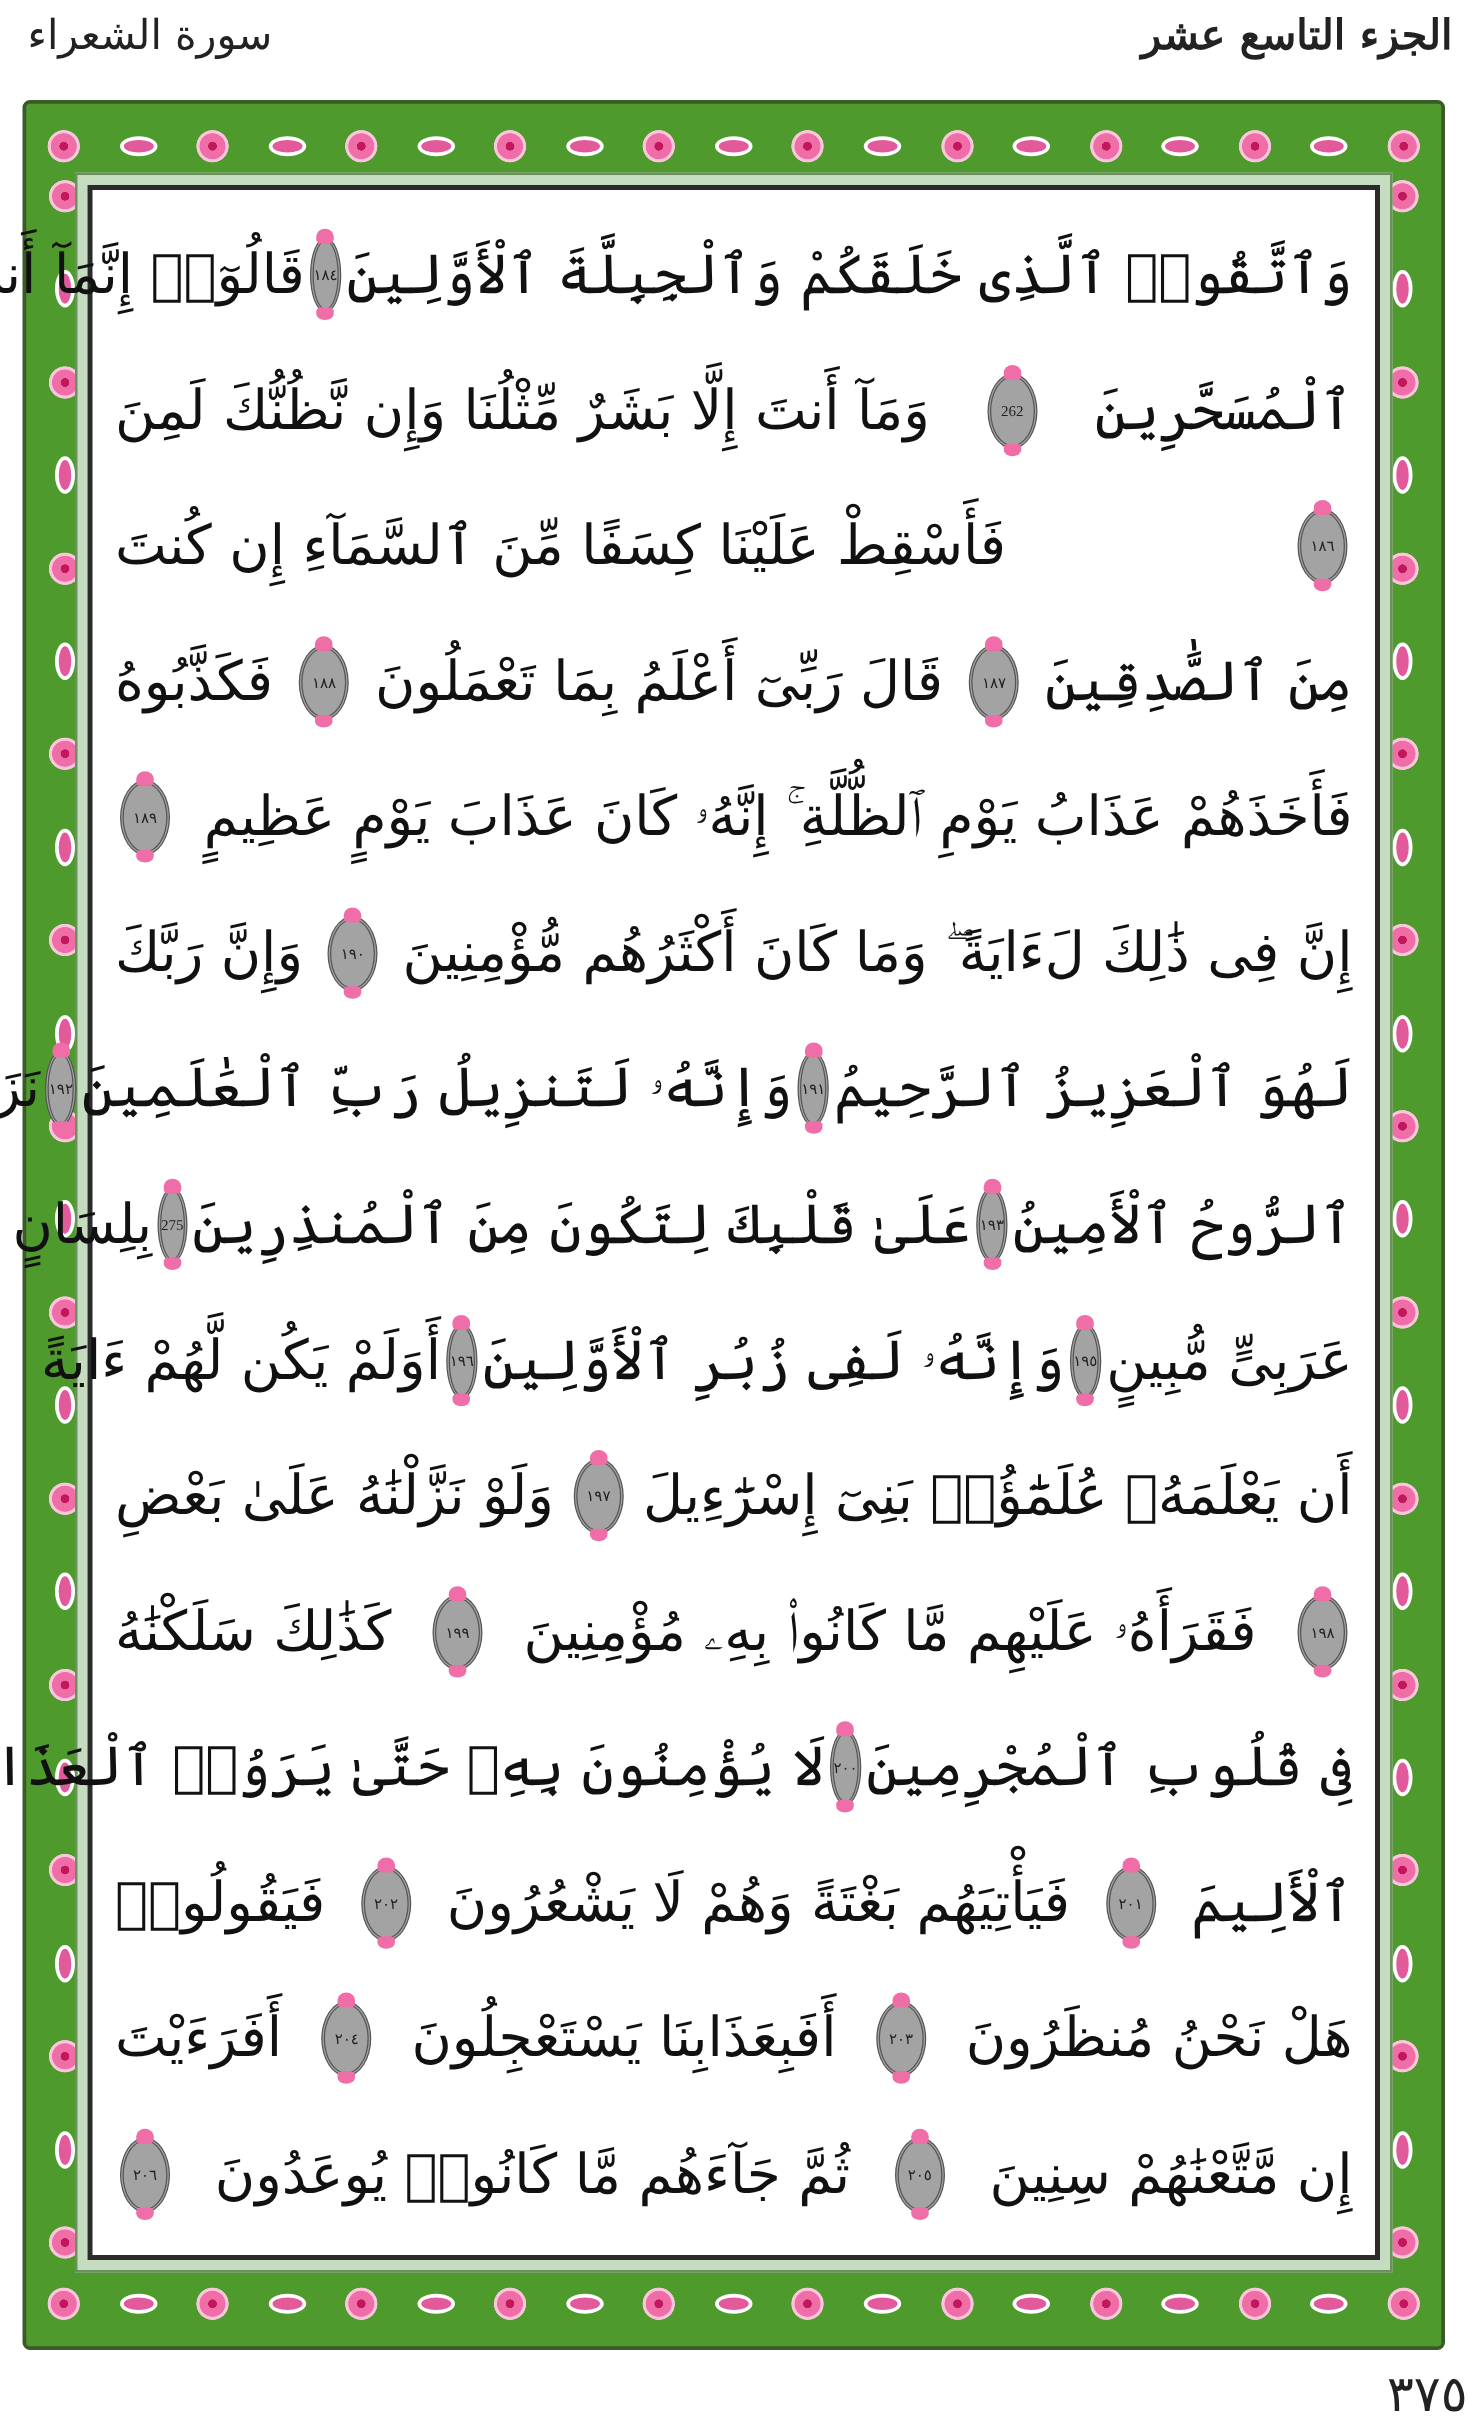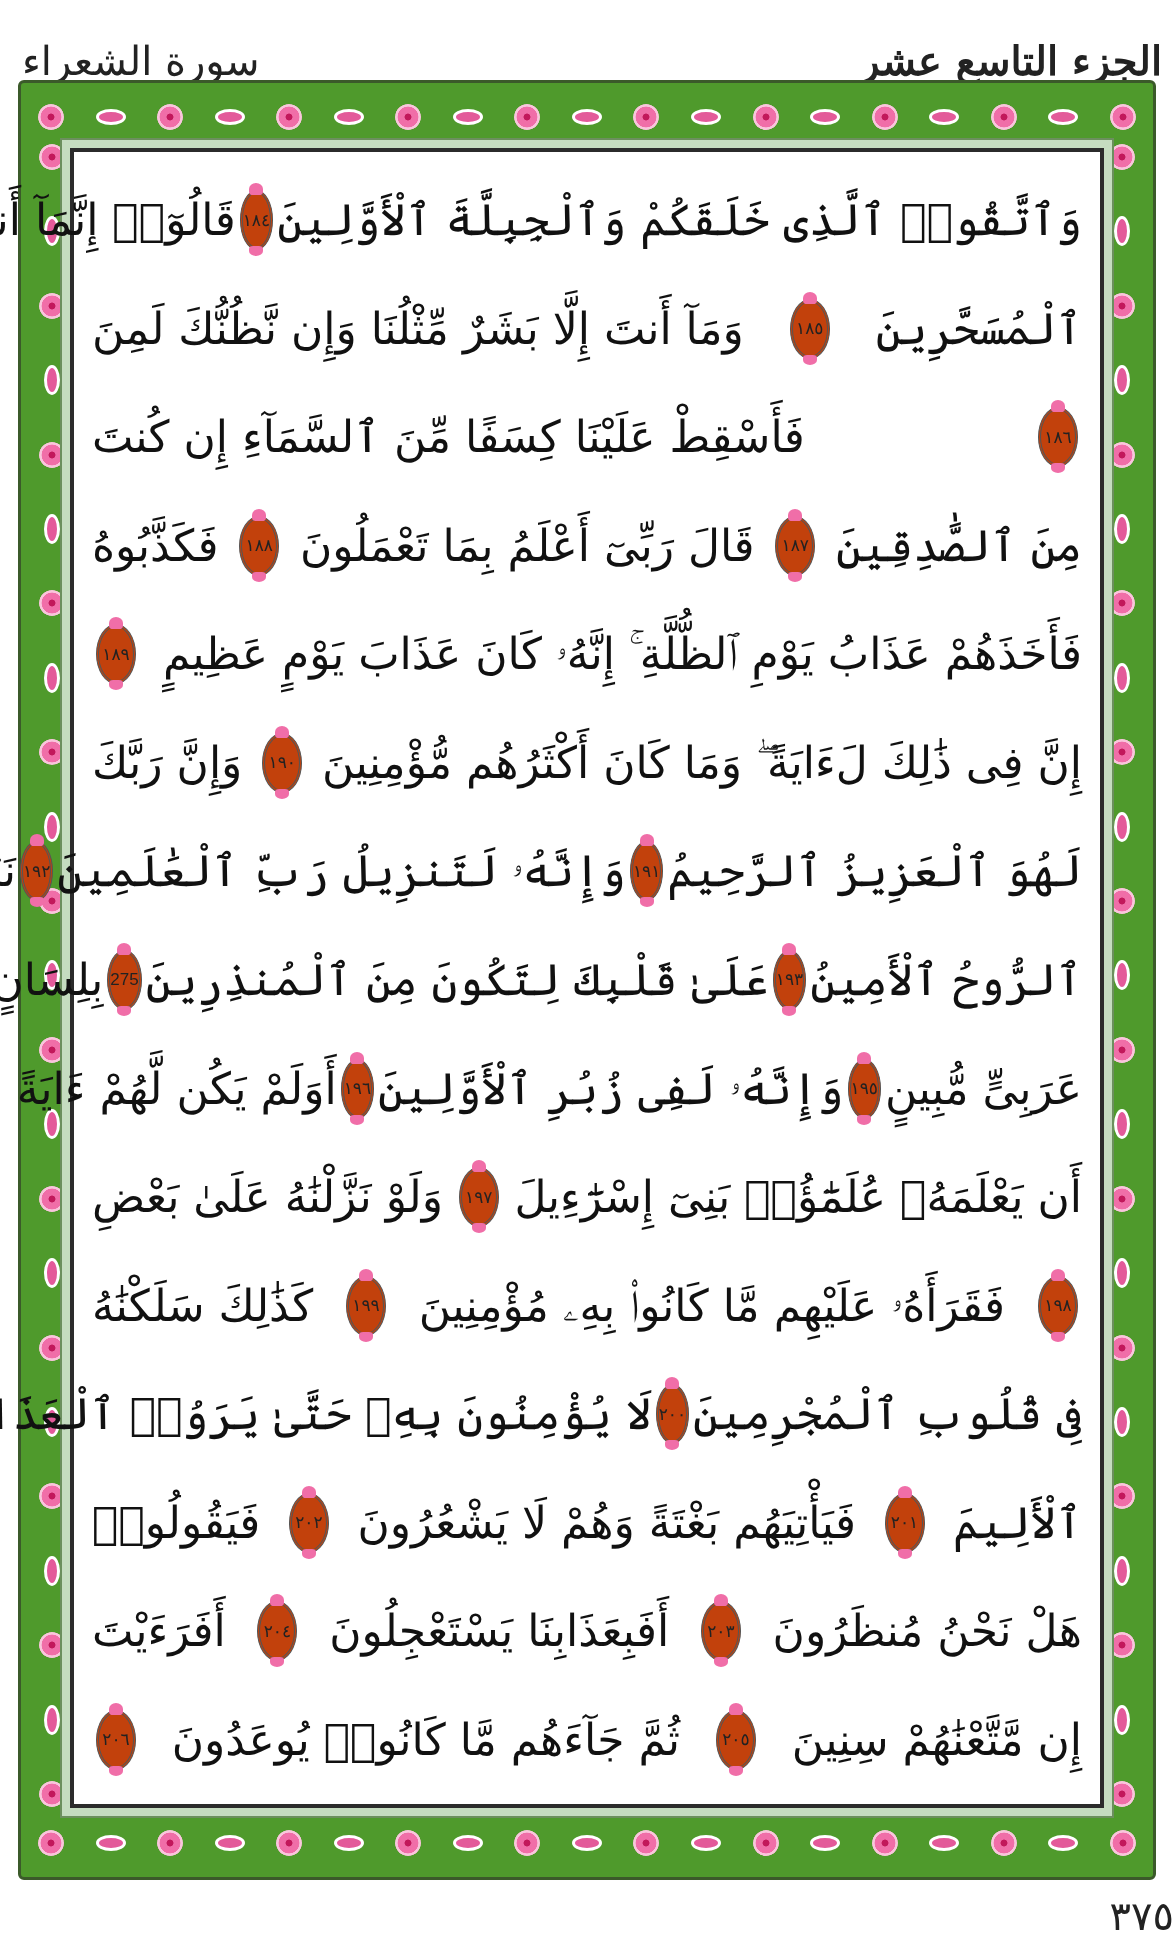--- a/index.html
+++ b/index.html
@@ -1,20 +1,20 @@
 <!DOCTYPE html>
 <html><head>
 <meta charset="utf-8">
 <style>
   html, body { margin:0; padding:0; background:#ffffff; }
   body { width:1174px; height:1941px; position:relative; overflow:hidden;
          font-family:"DejaVu Sans", sans-serif; color:#1a1a1a; }
 
-  .hdr { position:absolute; top:6px; font-size:40px; line-height:44px; direction:rtl;
-         font-family:"DejaVu Serif", serif; color:#222;margin-top:33px; }
+  .hdr { position:absolute; top:6px; font-size:33px; line-height:44px; direction:rtl;
+         font-family:"DejaVu Serif", serif; color:#222; }
   .hdr.juz { right:12px;font-weight:bold; }
   .hdr.surah { left:22px; }
 
   
   .frame-outer { position:absolute; left:18px; top:80px; width:1138px; height:1800px;
     background:#4f9a2c; border:3px solid #3b5a2a; box-sizing:border-box; border-radius:6px; }
   .orn-row { position:absolute; left:24px; right:24px; height:62px; display:flex;
     justify-content:space-between; align-items:center; padding:0 10px; box-sizing:border-box; }
   .orn-row.top { top:86px; }
   .orn-row.bottom { top:1812px; }
@@ -35,23 +35,23 @@
     background:#ffffff; border:4px solid #2b2b2b; box-sizing:border-box; }
 
   .lines { position:absolute; left:92px; top:170px; width:990px; height:1620px;
     display:flex; flex-direction:column; justify-content:space-between; }
   .line { height:100px; display:flex; flex-direction:row; justify-content:space-between;
     align-items:center; direction:rtl; font-family:"DejaVu Serif", serif;
     font-size:44px; line-height:100px; color:#111; white-space:nowrap; }
   .seg { display:inline-block; }
 
   .ayah { display:inline-flex; align-items:center; justify-content:center;
-    width:40px; height:60px; border-radius:50% / 50%; background:#c2410c;
-    border:3px double #555; box-sizing:border-box; font-size:17px; line-height:1;
-    color:#222; font-family:Liberation Sans, sans-serif; position:relative; margin:0 4px; }
+    width:40px; height:60px; border-radius:50% / 50%; background:#a3a3a3;
+    border:3px double #555; box-sizing:border-box; font-size:12px; line-height:1;
+    color:#222; font-family:Liberation Serif, serif; position:relative; margin:0 4px; }
   .ayah::before { content:""; position:absolute; top:-10px; left:50%; width:14px; height:12px;
     margin-left:-7px; background:#f06ea8; border-radius:50% 50% 30% 30%; }
   .ayah::after { content:""; position:absolute; bottom:-9px; left:50%; width:14px; height:10px;
     margin-left:-7px; background:#f06ea8; border-radius:30% 30% 50% 50%; }
 
   .page-num { position:absolute; left:0; right:0; top:1892px; text-align:right;
     font-size:40px; line-height:48px; color:#222; font-family:"DejaVu Sans", sans-serif; }
 </style>
 </head>
 <body>
@@ -156,21 +156,21 @@
 <div class="frame-inner"></div>
 
 <div class="lines" id="lines">
     <div class="line">
       <span class="seg">وَٱتَّقُوا۟ ٱلَّذِى خَلَقَكُمْ وَٱلْجِبِلَّةَ ٱلْأَوَّلِينَ</span>
       <span class="ayah">١٨٤</span>
       <span class="seg">قَالُوٓا۟ إِنَّمَآ أَنتَ مِنَ</span>
     </div>
     <div class="line">
       <span class="seg">ٱلْمُسَحَّرِينَ</span>
-      <span class="ayah">١٨٥</span>
+      <span class="ayah">262</span>
       <span class="seg">وَمَآ أَنتَ إِلَّا بَشَرٌ مِّثْلُنَا وَإِن نَّظُنُّكَ لَمِنَ</span>
     </div>
     <div class="line">
       <span class="ayah">١٨٦</span>
       <span class="seg">فَأَسْقِطْ عَلَيْنَا كِسَفًا مِّنَ ٱلسَّمَآءِ إِن كُنتَ</span>
     </div>
     <div class="line">
       <span class="seg">مِنَ ٱلصَّٰدِقِينَ</span>
       <span class="ayah">١٨٧</span>
       <span class="seg">قَالَ رَبِّىٓ أَعْلَمُ بِمَا تَعْمَلُونَ</span>

